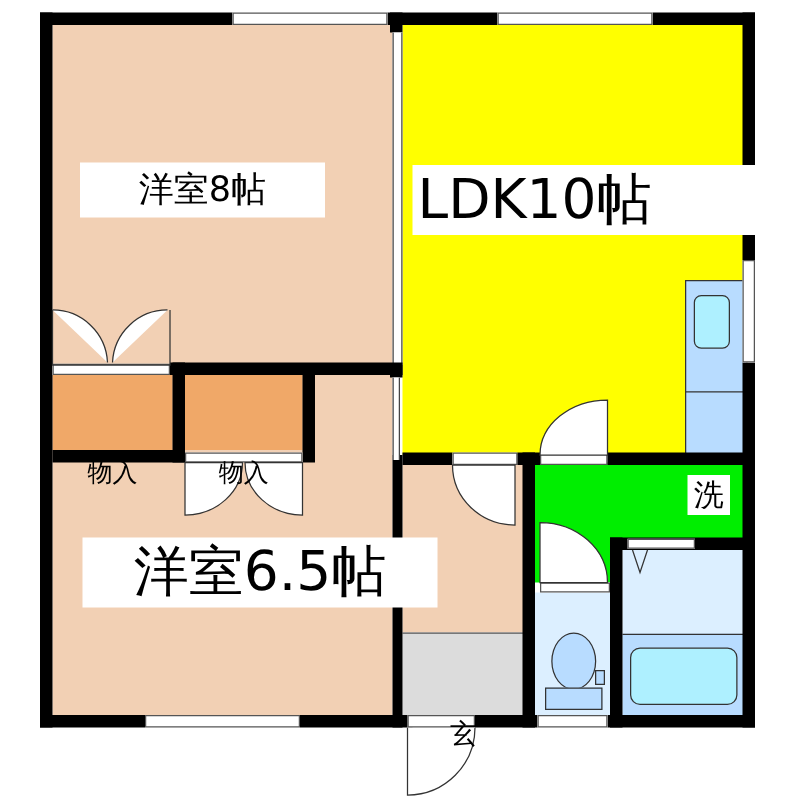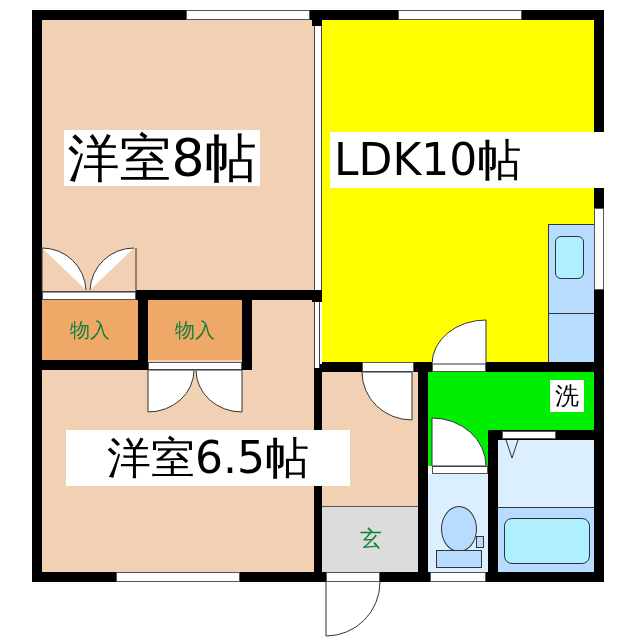--- a/index.html
+++ b/index.html
@@ -1,21 +1,21 @@
 <!DOCTYPE html>
 <html><head>
   <meta charset="utf-8">
   <style>
     html, body { margin:0; padding:0; background:#fff; }
     body { width:640px; height:640px; position:relative; overflow:hidden; font-family:"DejaVu Sans", sans-serif; }
     .abs { position:absolute; box-sizing:border-box; }
     .wall { position:absolute; background:#000; }
     .win { position:absolute; background:#fff; box-sizing:border-box; border:1px solid #555; }
     .label { position:absolute; background:#fff; color:#000; white-space:nowrap; line-height:1; display:flex; align-items:center; justify-content:center; }
-    .closet-label { position:absolute; color:#15803d; font-size:20px; display:flex; align-items:center; justify-content:center; }
+    .closet-label { position:absolute; color:#000000; font-size:20px; display:flex; align-items:center; justify-content:center;margin-top:48px; }
     svg { position:absolute; overflow:visible; }
   </style>
 </head>
 <body>
 
 <div class="abs" style="left:42px;top:18px;width:272px;height:276px;background:#f2d0b4;"></div>
 <div class="abs" style="left:42px;top:300px;width:272px;height:272px;background:#f2d0b4;"></div>
 <div class="abs" style="left:322px;top:18px;width:276px;height:346px;background:#ffff00;"></div>
 <div class="abs" style="left:42px;top:300px;width:96px;height:60px;background:#f0a868;"></div>
 <div class="abs" style="left:148px;top:300px;width:94px;height:60px;background:#f0a868;"></div>
@@ -98,19 +98,19 @@
   <path d="M0,0 L0,48 L54,48 A54,48 0 0 0 0,0 Z" fill="#fff" stroke="#333" stroke-width="1"></path>
 </svg>
 <svg style="left:506px;top:440px;" width="14" height="20">
   <path d="M0,0 L6,18 L12,0" fill="none" stroke="#333" stroke-width="1"></path>
 </svg>
 <svg style="left:326px;top:582px;" width="56" height="56">
   <path d="M0,0 L0,54 A54,54 0 0 0 54,0" fill="#fff" stroke="#333" stroke-width="1"></path>
 </svg>
 <div class="abs" style="left:326px;top:572px;width:54px;height:10px;background:#fff;border:1px solid #555;"></div>
 
-<div class="label" style="left:64px;top:130px;width:196px;height:56px;font-size:52px;">洋室8帖</div>
+<div class="label" style="left:64px;top:130px;width:196px;height:44px;font-size:28px;">洋室8帖</div>
 <div class="label" style="left:66px;top:430px;width:284px;height:56px;font-size:44px;">洋室6.5帖</div>
 <div class="label" style="left:330px;top:132px;width:274px;height:56px;font-size:44px;justify-content:flex-start;padding-left:4px;">LDK10帖</div>
 <div class="closet-label" style="left:42px;top:300px;width:96px;height:60px;">物入</div>
 <div class="closet-label" style="left:148px;top:300px;width:94px;height:60px;">物入</div>
 <div class="label" style="left:550px;top:380px;width:34px;height:32px;font-size:24px;">洗</div>
 <div class="closet-label" style="left:322px;top:506px;width:98px;height:66px;font-size:22px;">玄</div>
 
 </body></html>

